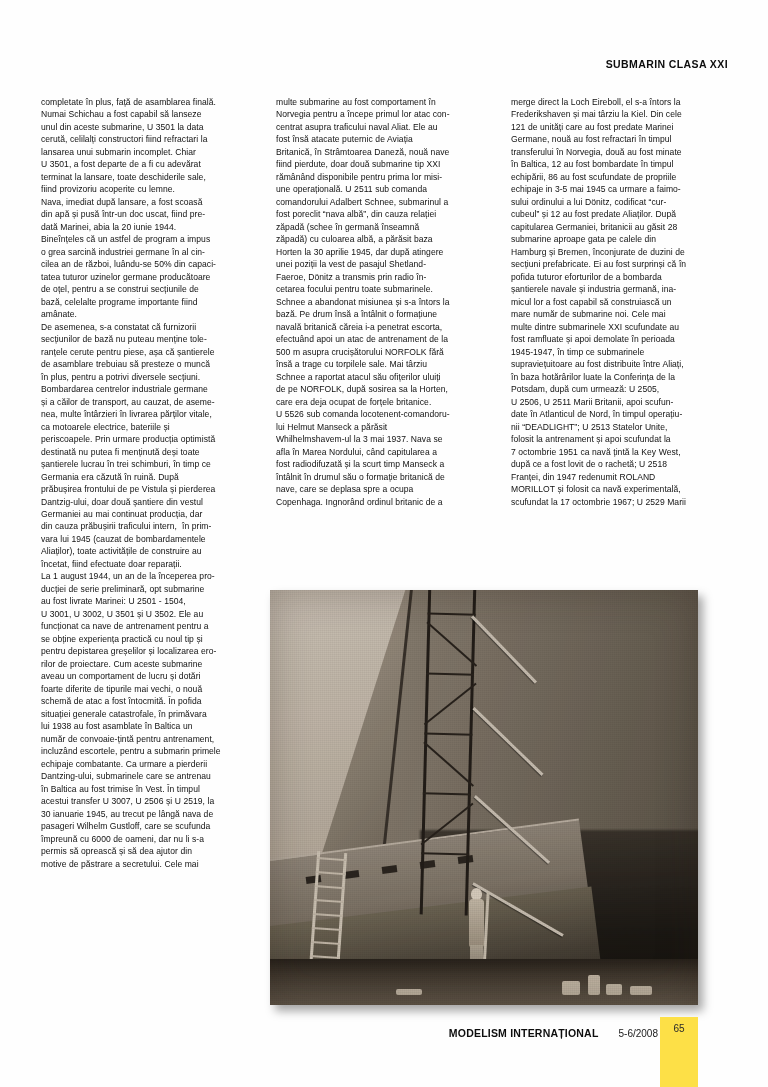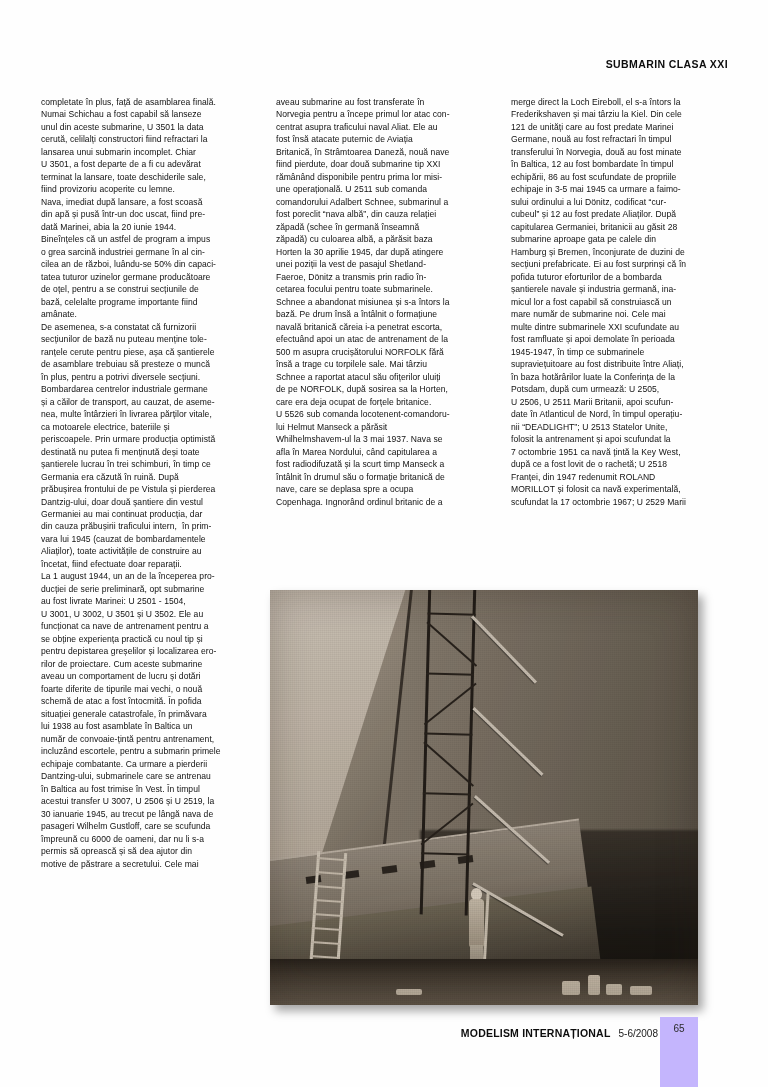--- a/index.html
+++ b/index.html
@@ -231,29 +231,29 @@
     font-weight: bold;
     letter-spacing: 0.2px;
     color: #0d0d0d;
     font-size: 10.5px;
     padding-left: 32px;
   }
   .footer-issue {
     font-weight: normal;
     color: #1a1a1a;
     font-size: 10px;
-    margin-left: 8px;
+    margin-left: 20px;
   }
   .page-num-box {
     position: absolute;
     left: 660px;
     top: 1017px;
     width: 38px;
     height: 70px;
-    background: #c4b5fd;
+    background: #fde047;
   }
   .page-num {
     position: absolute;
     top: 6px; left: 0; right: 0;
     text-align: center;
     font-size: 10px;
     color: #2a2a2a;
   }
 </style>
 </head>
@@ -325,21 +325,21 @@
           <span class="ln">acestui transfer U 3007, U 2506 și U 2519, la</span>
           <span class="ln">30 ianuarie 1945, au trecut pe lângă nava de</span>
           <span class="ln">pasageri Wilhelm Gustloff, care se scufunda</span>
           <span class="ln">împreună cu 6000 de oameni, dar nu li s-a</span>
           <span class="ln">permis să oprească și să dea ajutor din</span>
           <span class="ln">motive de păstrare a secretului. Cele mai</span>
         </p>
     </div>
     <div class="col">
       <p>
-          <span class="ln">aveau submarine au fost transferate în</span>
+          <span class="ln">multe submarine au fost comportament în</span>
           <span class="ln">Norvegia pentru a începe primul lor atac con-</span>
           <span class="ln">centrat asupra traficului naval Aliat. Ele au</span>
           <span class="ln">fost însă atacate puternic de Aviația</span>
           <span class="ln">Britanică, în Strâmtoarea Daneză, nouă nave</span>
           <span class="ln">fiind pierdute, doar două submarine tip XXI</span>
           <span class="ln">rămânând disponibile pentru prima lor misi-</span>
           <span class="ln">une operațională. U 2511 sub comanda</span>
           <span class="ln">comandorului Adalbert Schnee, submarinul a</span>
           <span class="ln">fost poreclit “nava albă”, din cauza relației</span>
           <span class="ln">zăpadă (schee în germană înseamnă</span>

